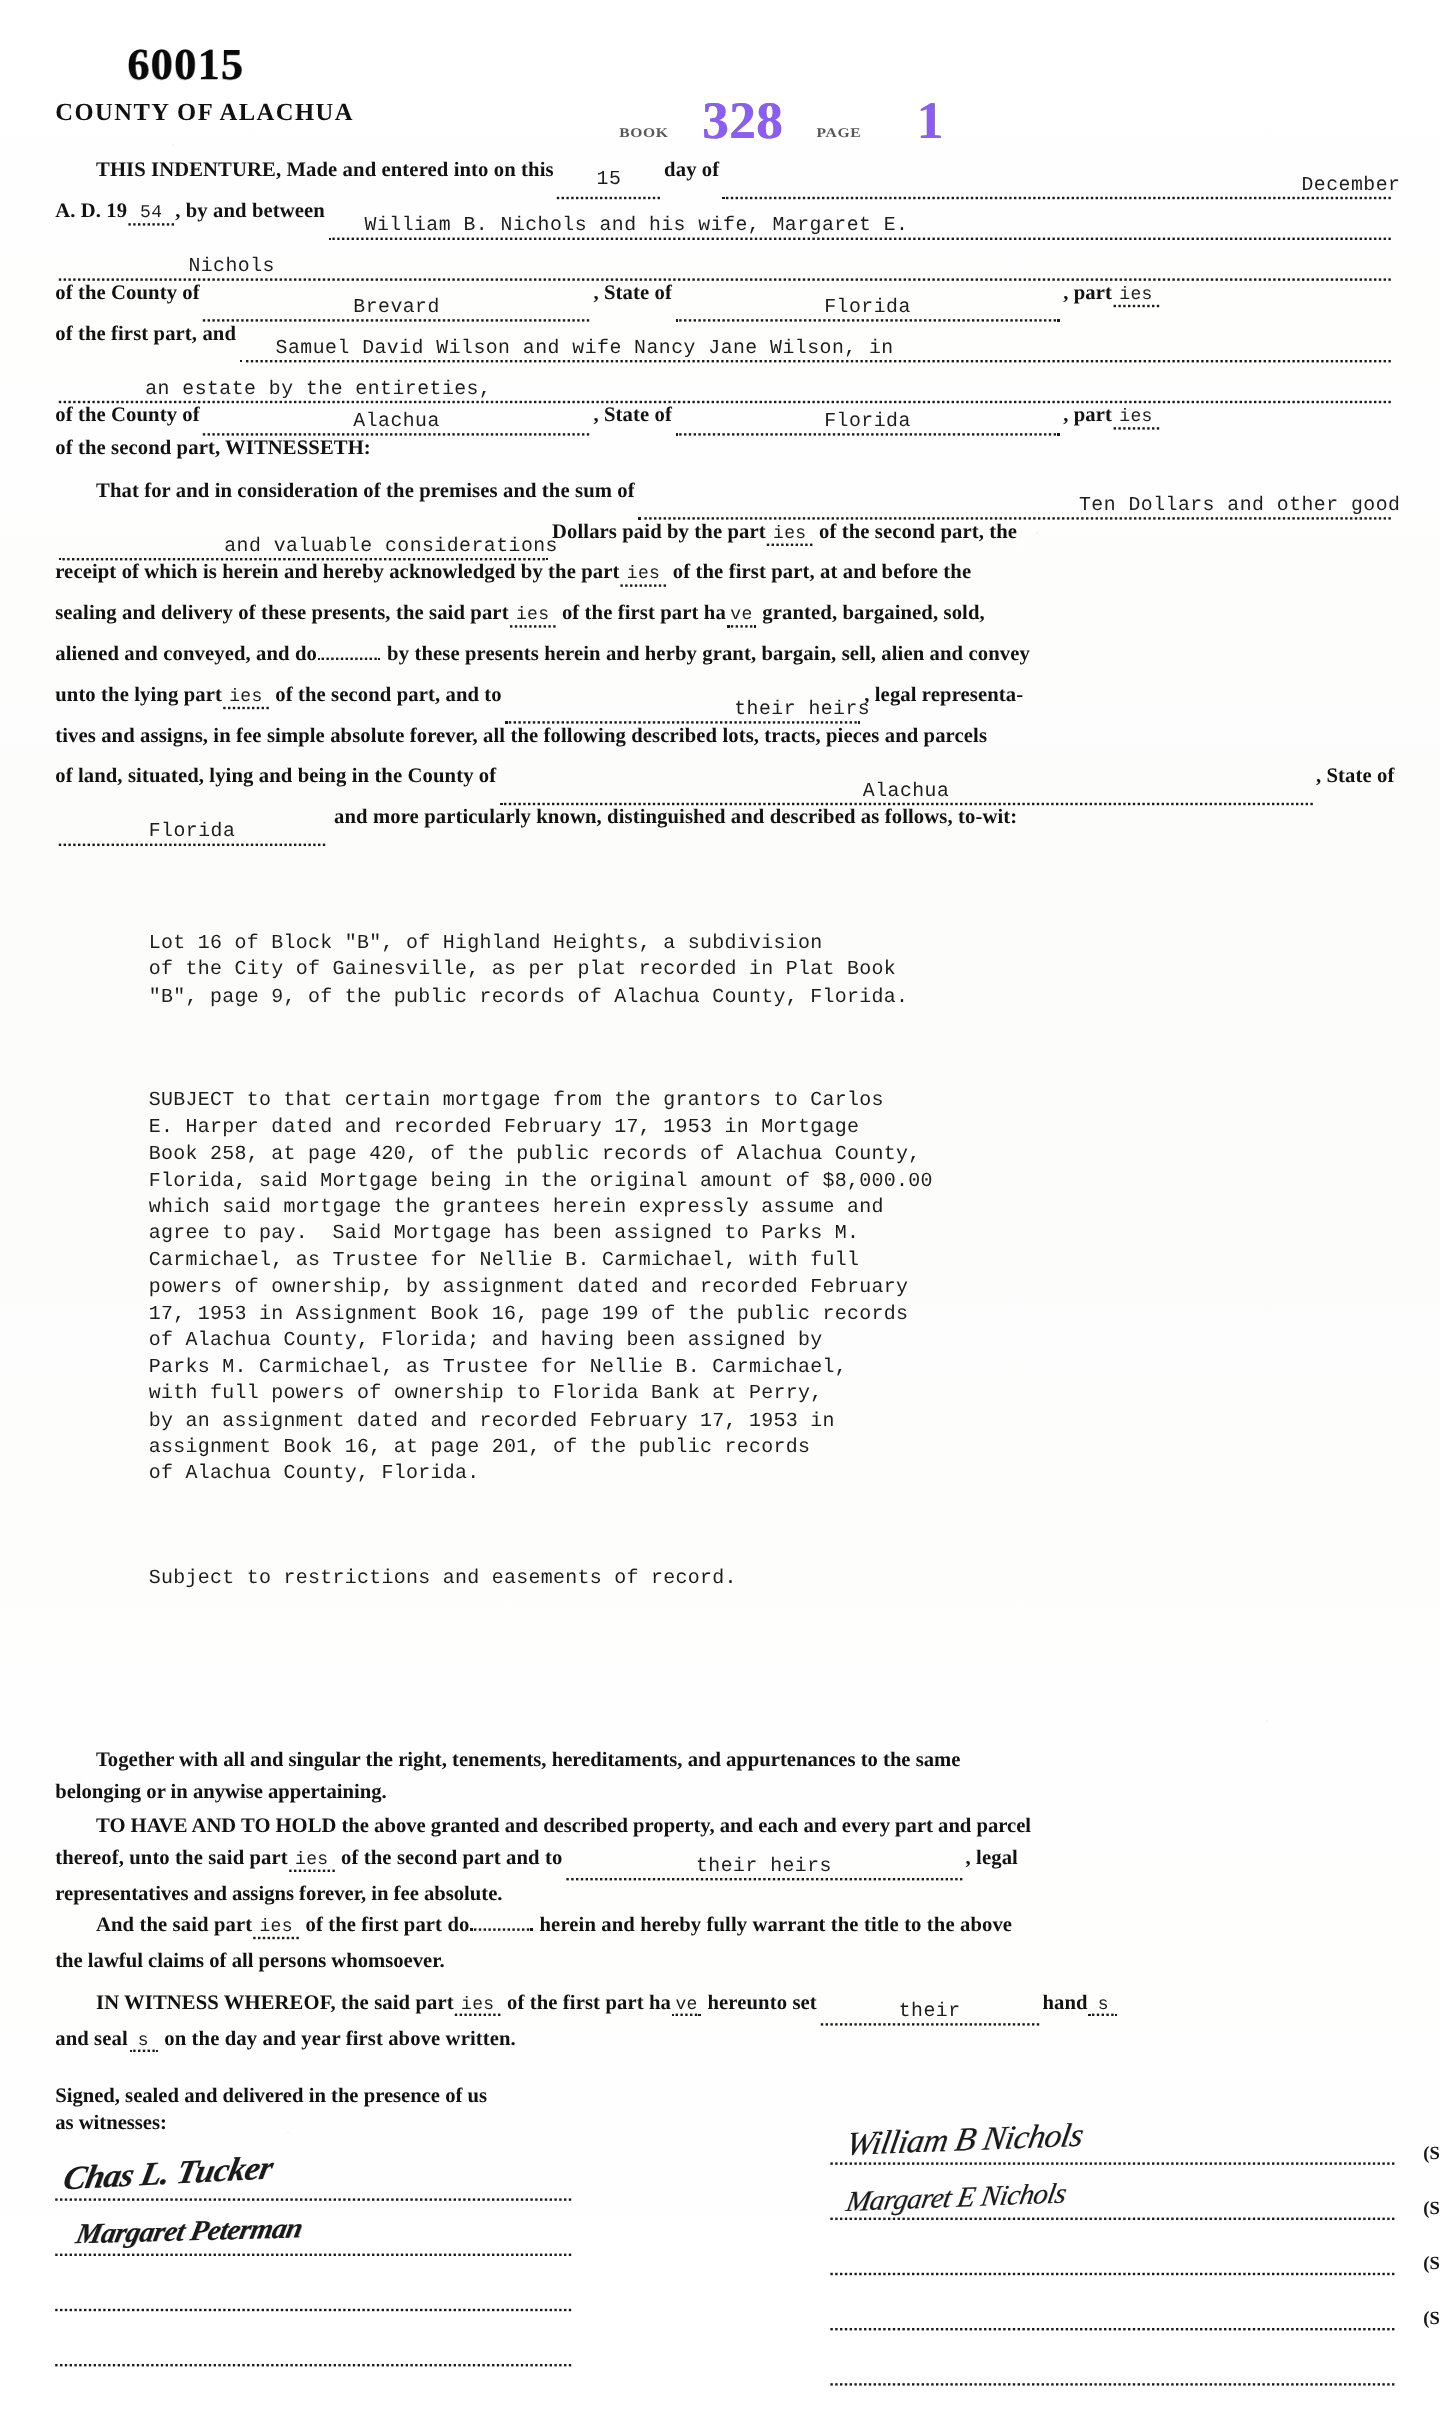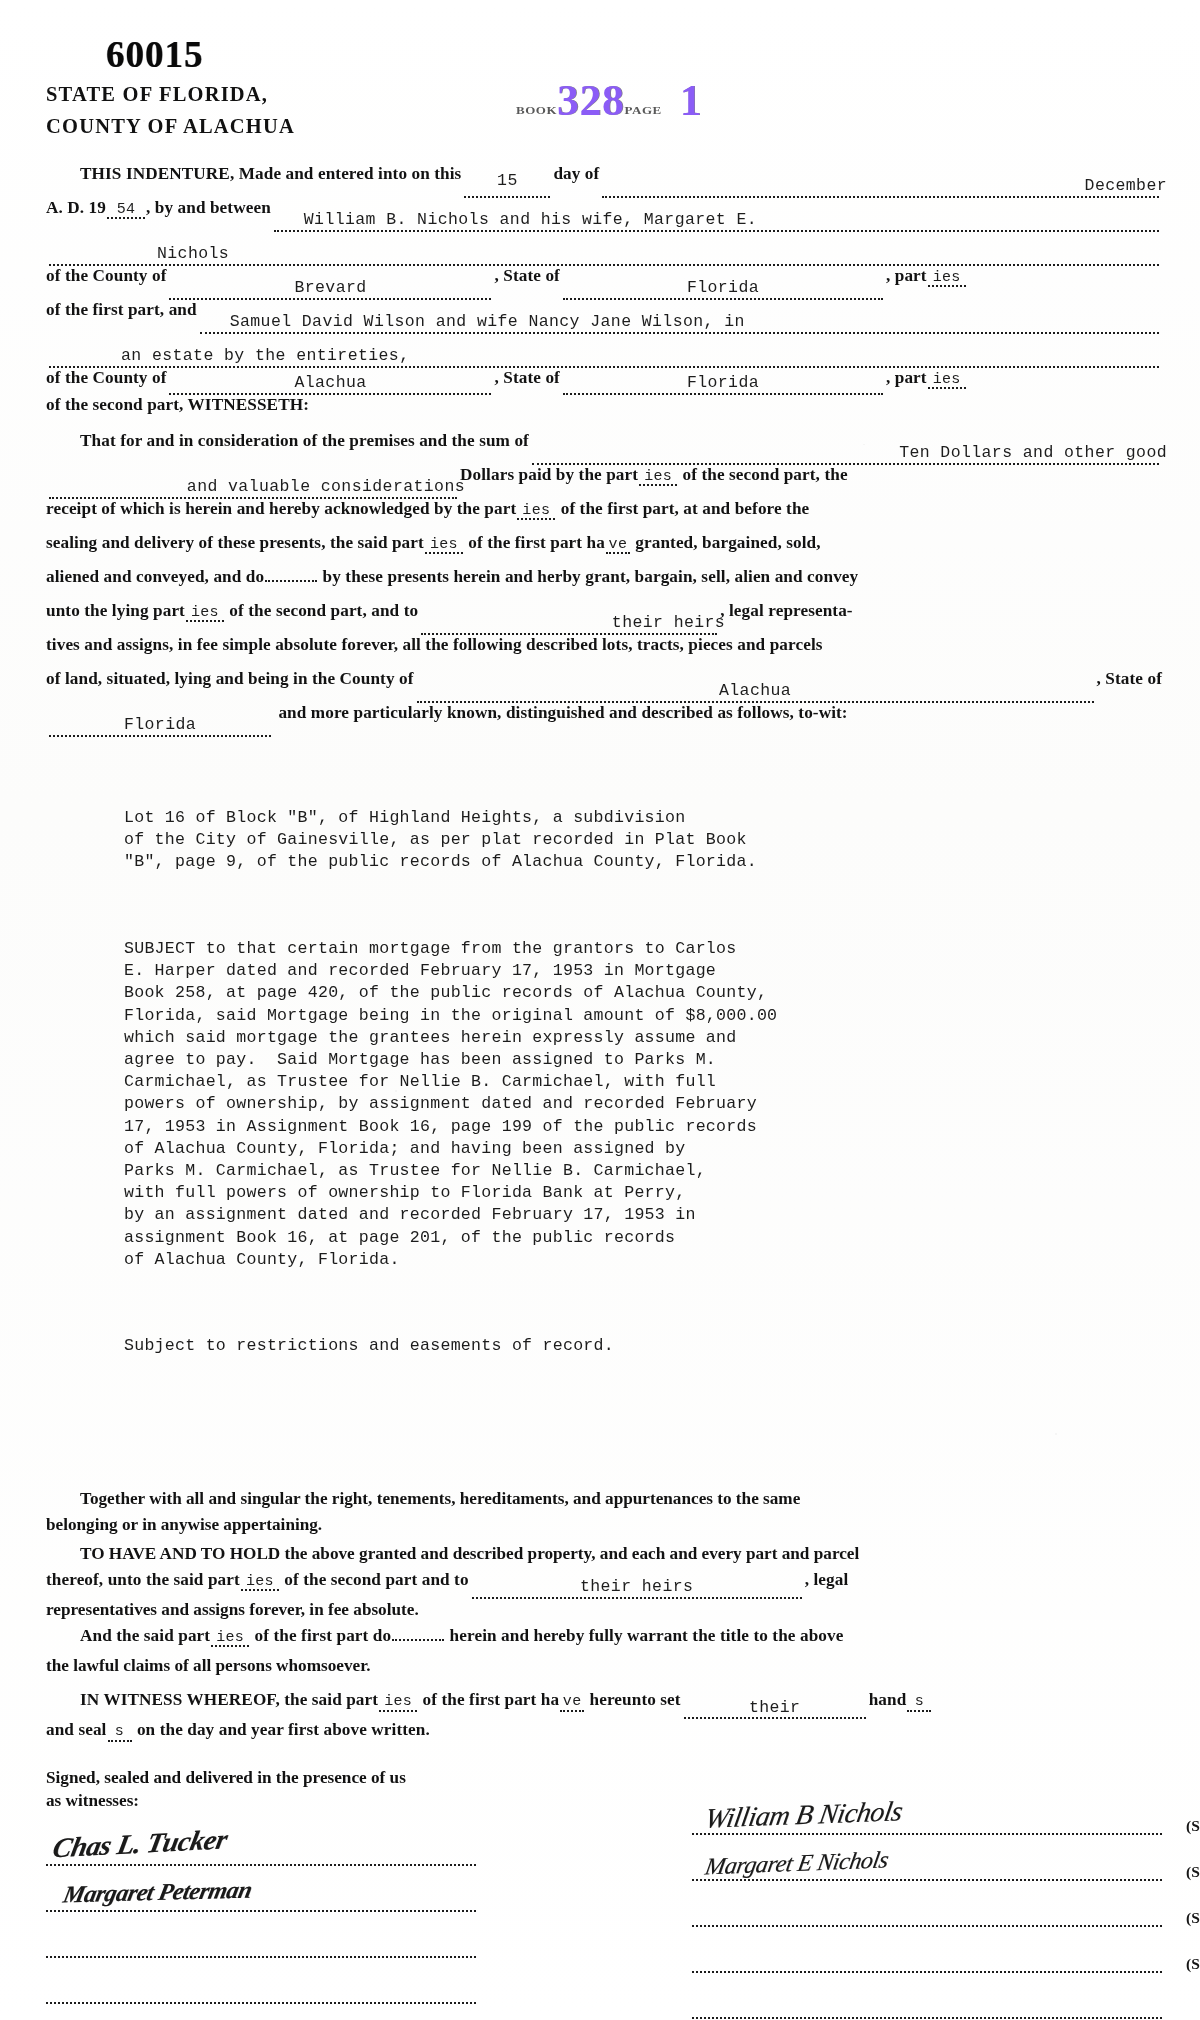--- a/index.html
+++ b/index.html
@@ -69,21 +69,21 @@
     letter-spacing: 1.2px;
     line-height: 1.55;
     color: #111;
   }
   .bookpage {
     position: absolute;
     top: -4px;
     left: 470px;
     display: flex;
     align-items: baseline;
-    gap: 0;
+    gap: 28px;
     white-space: nowrap;
   }
   .bp-label {
     font-family: "Liberation Serif", serif;
     font-weight: bold;
     font-size: 13px;
     letter-spacing: 0.5px;
     color: #2a2a2a;
     opacity: 0.78;
     transform: scaleY(0.85);
@@ -255,21 +255,20 @@
 </style>
 </head>
 <body>
 
 <div id="page">
   <div class="sheet">
 
     <div class="stamp-no">60015</div>
 
     <div class="top-row">
-      <div class="state-line">STATE OF FLORIDA,</div>
       <div class="county-line">COUNTY OF ALACHUA</div>
 
       <div class="bookpage">
         <span class="bp-label">BOOK</span>
         <span class="bp-num">328</span>
         <span class="bp-label">PAGE</span>
         <span class="bp-num page">1</span>
       </div>
     </div>
 

